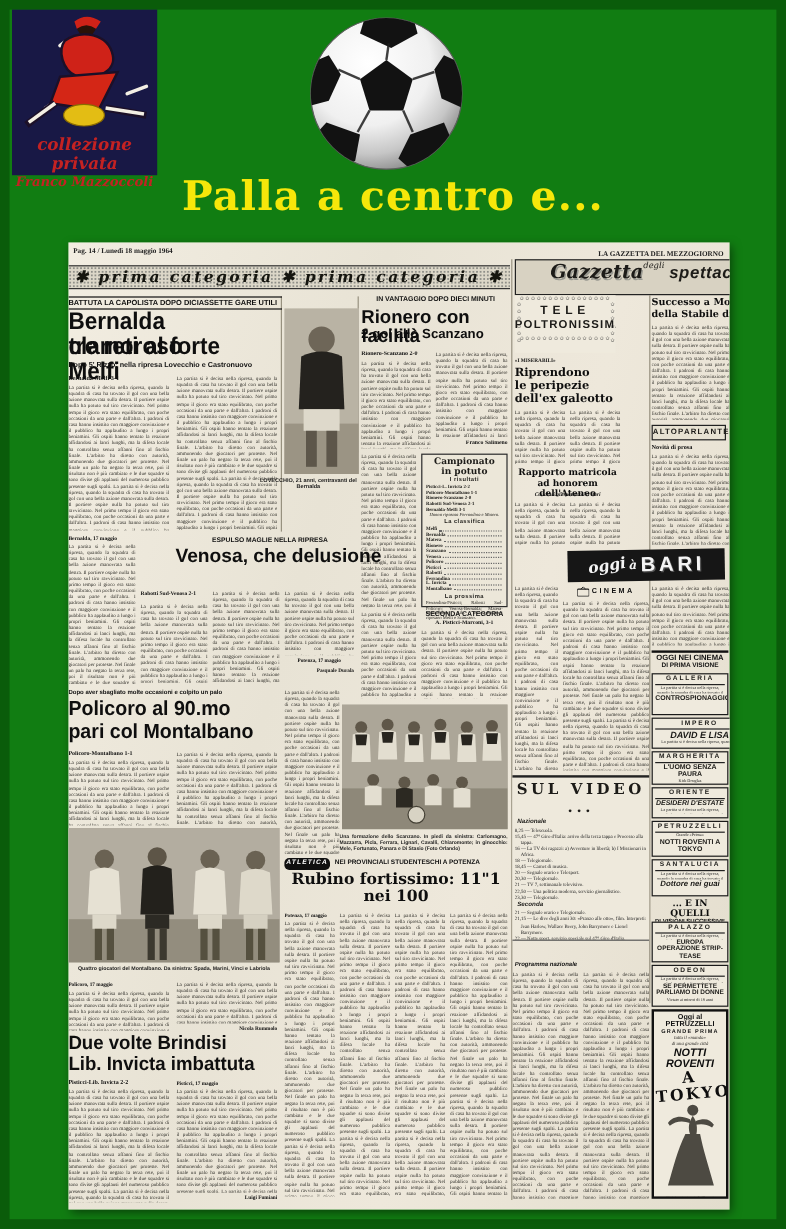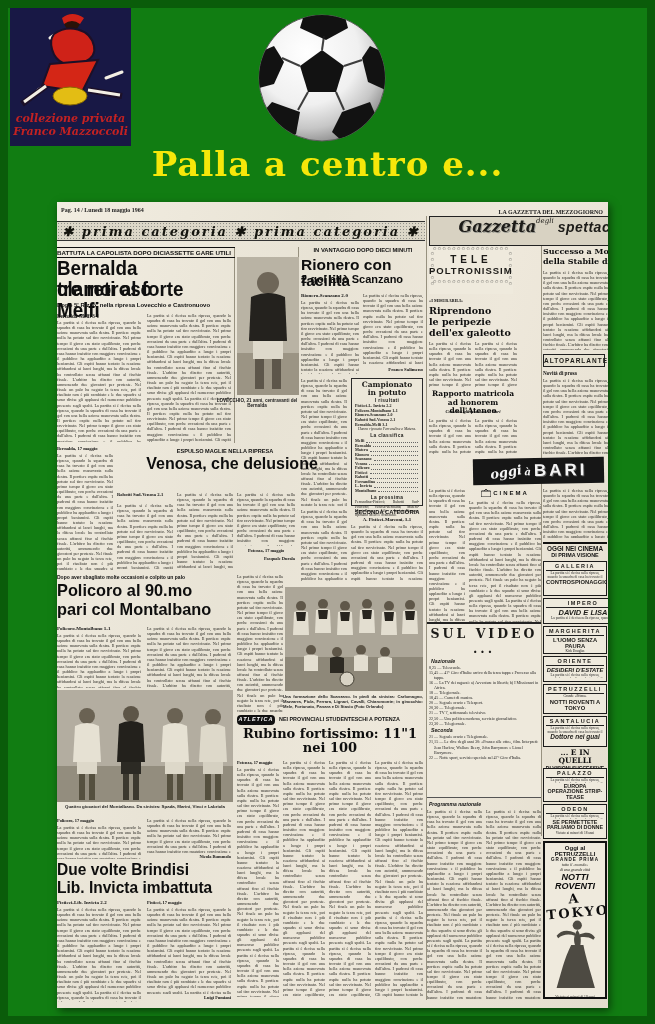--- a/index.html
+++ b/index.html
@@ -56,21 +56,21 @@
   #bari .a{font:bold italic 10px "DejaVu Serif",serif}
   #bari .b{font:bold 17px "Liberation Sans",sans-serif;letter-spacing:3px;text-shadow:1px 1px 0 #555}
   
   .venue{border:1px solid #1a1a1a;padding:1px 2px;background:#efead d;background:#efeadd;overflow:hidden}
   .vname{font:bold 5.5px "Liberation Sans",sans-serif;letter-spacing:1.5px;text-align:center;
     border-bottom:1px solid #222;padding-bottom:1px}
   .vdesc{font-size:3.6px;line-height:1.18;text-align:center;color:#333;overflow:hidden;height:7px}
   .vfilm{font:bold 5.8px "Liberation Sans",sans-serif;text-align:center;margin-top:.5px;line-height:1.05}
   .vsub{font-size:3.5px;text-align:center;color:#222}
   
-  #svbox{left:370px;top:420px;width:114px;height:176px;border-top:2px solid #222;border-bottom:1px solid #555;
+  #svbox{left:370px;top:444px;width:114px;height:138px;border-top:2px solid #222;border-bottom:1px solid #555;
     padding:2px 2px;overflow:hidden;background:#eee9dc}
   #svTitle{font:bold 12.5px "DejaVu Serif",serif;letter-spacing:3px;text-align:center}
   .svLab{font:bold italic 5.2px "Liberation Sans",sans-serif;margin:1.5px 0 1px 2px}
   .svi{font-size:4.1px;line-height:1.25;padding-left:5px;text-indent:-5px;color:#222}
   #radTitle{left:370px;top:582px;width:114px;font:bold 11.5px "DejaVu Serif",serif;letter-spacing:2px;text-align:center}
   
   #adbox{left:486px;top:639px;width:64px;height:158px;border:2px solid #111;background:#efeadd;
     text-align:center;overflow:hidden;padding:2px 1px}
   .badge{background:#101010;color:#fff;font:bold italic 5.5px "Liberation Sans",sans-serif;
     letter-spacing:1px;text-align:center;border-radius:4px;line-height:9px}
@@ -93,21 +93,21 @@
       <circle cx="62" cy="14" r="8" fill="#2a1208"></circle>
       <path d="M52 10 Q62 2 74 10 L70 16 Q62 10 54 16 Z" fill="#cf2218"></path>
       <path d="M44 26 C58 16 80 20 84 38 C87 52 68 60 53 55 C42 50 38 34 44 26 Z" fill="#cf2218" stroke="#1c1028" stroke-width="2"></path>
       <path d="M40 56 L88 52 L72 84 L32 78 Z" fill="#d42616" stroke="#1c1028" stroke-width="2"></path>
       <path d="M36 78 L12 96" stroke="#1c1028" stroke-width="6"></path>
       <path d="M78 82 L112 88" stroke="#1c1028" stroke-width="6"></path>
       <path d="M36 78 L14 94" stroke="#f3efe4" stroke-width="3"></path>
       <path d="M78 82 L110 87" stroke="#f3efe4" stroke-width="3"></path>
       <ellipse cx="60" cy="88" rx="17" ry="9" fill="#e3bd14" stroke="#8a6a00" stroke-width="1"></ellipse>
     </svg>
-    <div class="logoTxt" style="font-size:11px">collezione privata</div>
+    <div class="logoTxt" style="font-size:14px">collezione privata</div>
     <div class="logoTxt" style="font-size:11px">Franco Mazzoccoli</div>
   </div>
 
   <svg class="abs" style="left:252px;top:8px;z-index:2" width="140" height="140" viewBox="0 0 140 140">
     <defs>
       <radialGradient id="bg1" cx="38%" cy="30%" r="75%">
         <stop offset="0%" stop-color="#ffffff"></stop>
           <stop offset="55%" stop-color="#f0f0f0"></stop>
         <stop offset="80%" stop-color="#c6c6c6"></stop>
           <stop offset="100%" stop-color="#878787"></stop>

